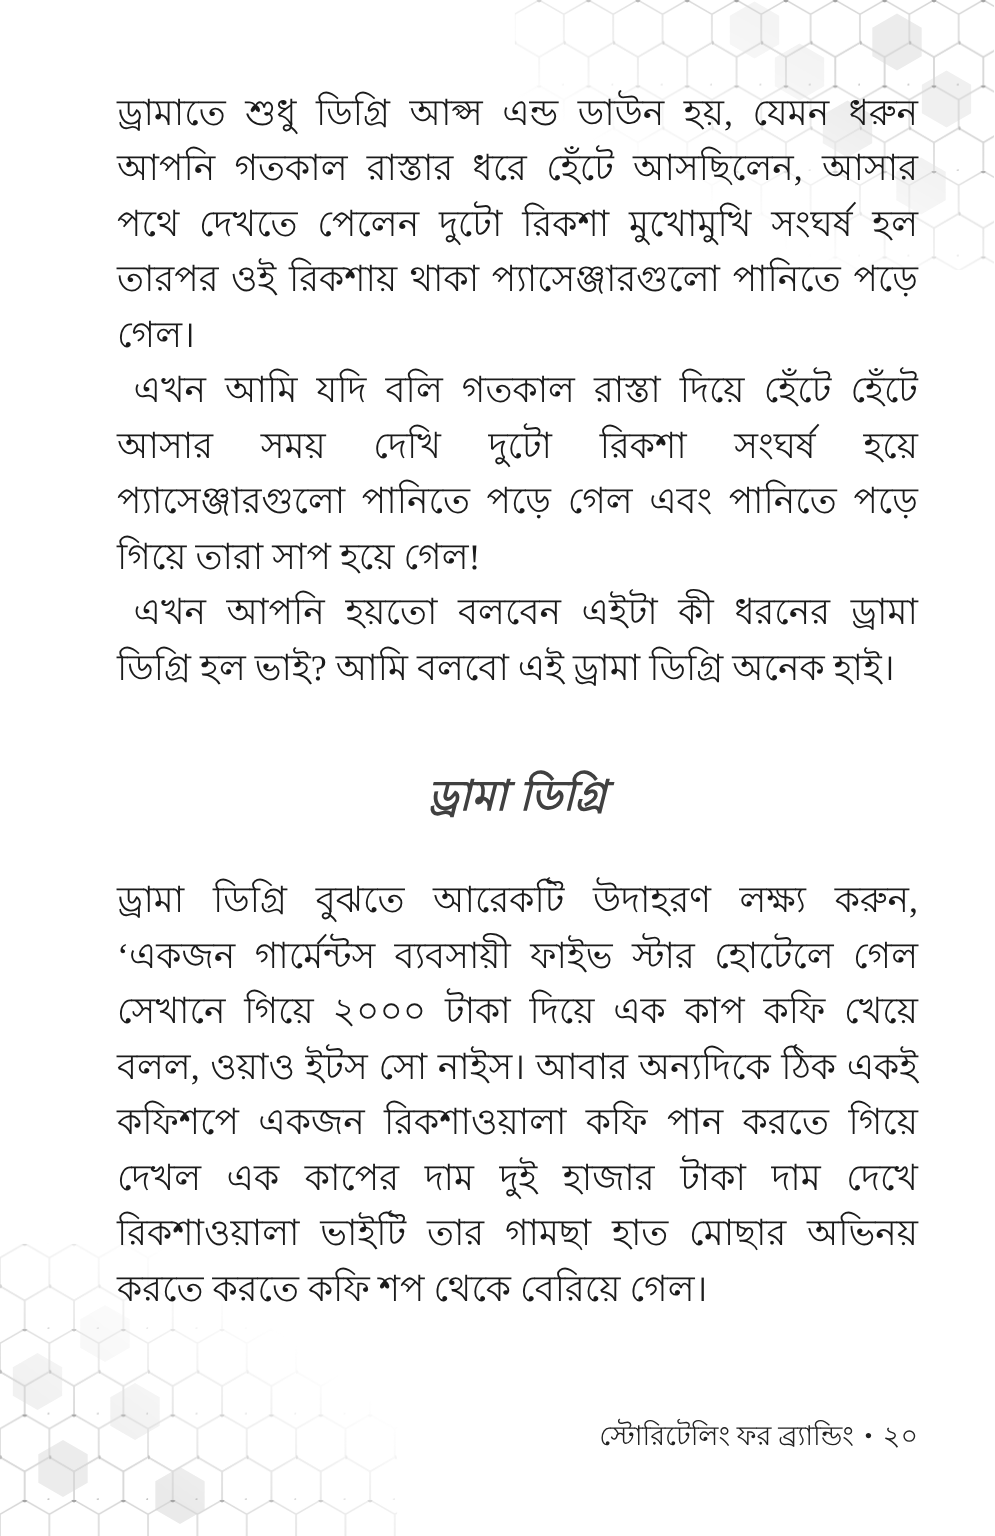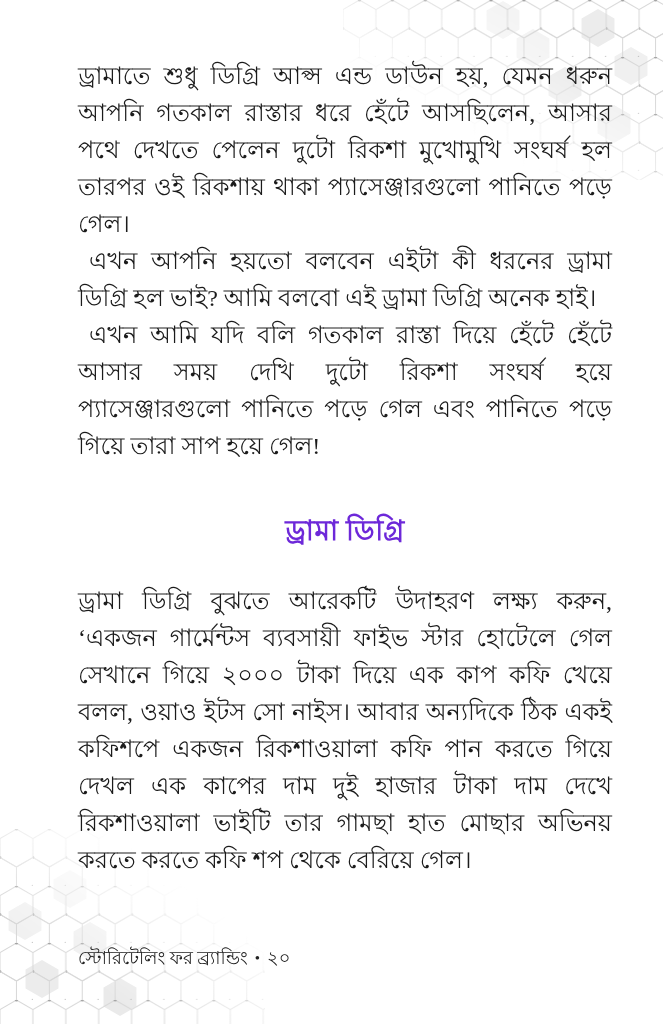--- a/index.html
+++ b/index.html
@@ -27,29 +27,30 @@
     text-align: justify;
     color: #1b1b1b;
   }
   .indent-sm { text-indent: 11px; }
   .quote { font-weight: bold; }
   .section-heading {
     font-size: 28px;
     font-weight: bold;
     text-align: center;
     margin: 44px 0 27px 0;
-    color: #6d28d9;
+    color: #404040;
     letter-spacing: 0.5px;
+    font-style: italic;
   }
   .footer {
     position: absolute;
     left: 78px;
     right: 51px;
     bottom: 54px;
-    text-align: left;
+    text-align: right;
     font-size: 18px;
     line-height: 24px;
     color: #222222;
   }
   .footer .dot { margin: 0 7px; font-size: 15px; vertical-align: 1px; }
 </style>
 </head>
 <body>
 
 <div class="page">
@@ -106,22 +107,22 @@
         <path d="M0 -19 L16.45 -9.5 L16.45 9.5 L0 19 L-16.45 9.5 L-16.45 -9.5 Z" transform="translate(25,92)" fill="#f1f1f1"></path>
         <path d="M0 -19 L16.45 -9.5 L16.45 9.5 L0 19 L-16.45 9.5 L-16.45 -9.5 Z" transform="translate(120,168)" fill="#eaeaea"></path>
         <path d="M0 -19 L16.45 -9.5 L16.45 9.5 L0 19 L-16.45 9.5 L-16.45 -9.5 Z" transform="translate(70,60)" fill="#f4f4f4"></path>
       </g>
       <rect width="265" height="195" fill="url(#hexpat)"></rect>
     </g>
   </svg>
 
   <main class="content">
     <p>ড্রামাতে শুধু ডিগ্রি আপ্স এন্ড ডাউন হয়, যেমন ধরুন আপনি গতকাল রাস্তার ধরে হেঁটে আসছিলেন, আসার পথে দেখতে পেলেন দুটো রিকশা মুখোমুখি সংঘর্ষ হল তারপর ওই রিকশায় থাকা প্যাসেঞ্জারগুলো পানিতে পড়ে গেল।</p>
+    <p class="indent-sm">এখন আমি যদি বলি গতকাল রাস্তা দিয়ে হেঁটে হেঁটে আসার সময় দেখি দুটো রিকশা সংঘর্ষ হয়ে প্যাসেঞ্জারগুলো পানিতে পড়ে গেল এবং পানিতে পড়ে গিয়ে তারা সাপ হয়ে গেল!</p>
     <p class="indent-sm">এখন আপনি হয়তো বলবেন এইটা কী ধরনের ড্রামা ডিগ্রি হল ভাই? আমি বলবো এই ড্রামা ডিগ্রি অনেক হাই।</p>
-    <p class="indent-sm">এখন আমি যদি বলি গতকাল রাস্তা দিয়ে হেঁটে হেঁটে আসার সময় দেখি দুটো রিকশা সংঘর্ষ হয়ে প্যাসেঞ্জারগুলো পানিতে পড়ে গেল এবং পানিতে পড়ে গিয়ে তারা সাপ হয়ে গেল!</p>
 
     <h2 class="section-heading">ড্রামা ডিগ্রি</h2>
 
     <p>ড্রামা ডিগ্রি বুঝতে আরেকটি উদাহরণ লক্ষ্য করুন, ‘একজন গার্মেন্টস ব্যবসায়ী ফাইভ স্টার হোটেলে গেল সেখানে গিয়ে ২০০০ টাকা দিয়ে এক কাপ কফি খেয়ে বলল, ওয়াও ইটস সো নাইস। আবার অন্যদিকে ঠিক একই কফিশপে একজন রিকশাওয়ালা কফি পান করতে গিয়ে দেখল এক কাপের দাম দুই হাজার টাকা দাম দেখে রিকশাওয়ালা ভাইটি তার গামছা হাত মোছার অভিনয় করতে করতে কফি শপ থেকে বেরিয়ে গেল।</p>
 
   </main>
 
   <footer class="footer">
     <span>স্টোরিটেলিং ফর ব্র্যান্ডিং</span><span class="dot">•</span><span>২০</span>
   </footer>

